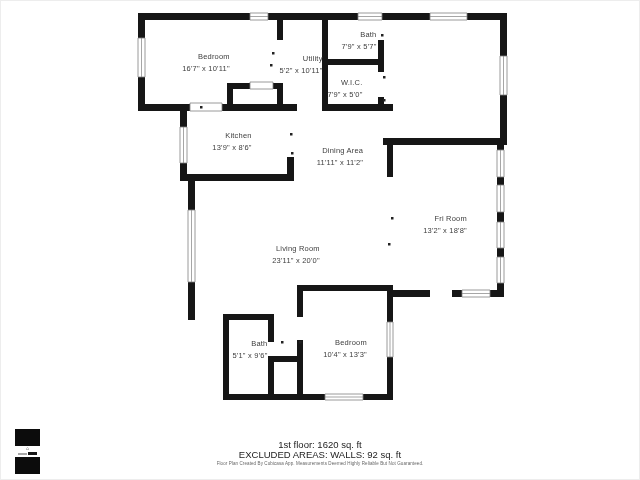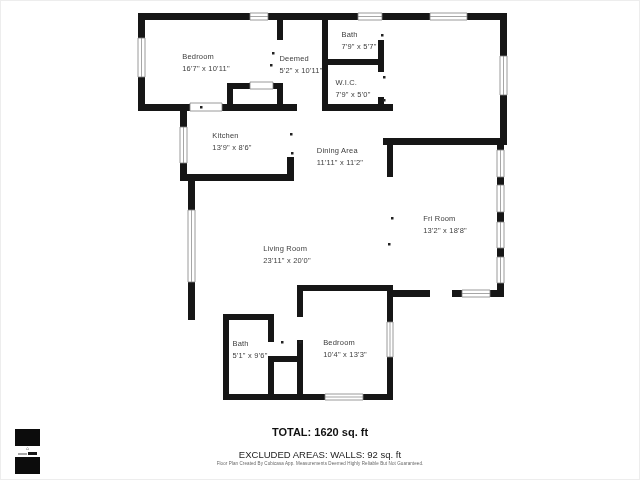--- a/index.html
+++ b/index.html
@@ -1,19 +1,19 @@
 <!DOCTYPE html>
 <html><head>
 <meta charset="utf-8">
 <style>
   html,body{margin:0;padding:0;background:#fff;width:640px;height:480px;overflow:hidden;}
   .canvas{position:relative;width:640px;height:480px;background:#ffffff;
           box-shadow:inset 0 0 0 1px #ededed;font-family:"Liberation Sans",sans-serif;}
   .plan-svg{position:absolute;left:0;top:0;}
-  .room{position:absolute;transform:translateX(-50%);text-align:left;
+  .room{position:absolute;transform:translateX(-50%);text-align:right;
         color:#3d3d3d;font-size:7.5px;line-height:12px;white-space:nowrap;letter-spacing:.2px;}
   .room .rname{font-weight:400;}
   .room .rdims{font-weight:400;}
   .sumline{position:absolute;left:0;right:0;text-align:center;color:#222;}
   .sum-total{top:426px;font-size:11px;font-weight:700;color:#111;}
   .sum-first{top:439px;font-size:9.5px;}
   .sum-excl{top:449px;font-size:9.5px;text-align:center;}
   .sum-disc{top:461px;font-size:4.5px;color:#666;letter-spacing:.1px;}
   .logo{position:absolute;left:15px;top:429px;width:25px;}
   .logo-block{width:25px;height:17px;background:#0c0c0c;}
@@ -88,57 +88,57 @@
       M281 341h2.5v2.5h-2.5z M299 341h2.5v2.5h-2.5z
       M383 76h2.5v2.5h-2.5z M383 99h2.5v2.5h-2.5z
       M381 34h2.5v2.5h-2.5z M200 106h2.5v2.5h-2.5z"></path>
   </svg>
 
   <div class="room" style="left:206px;top:51px">
     <div class="rname">Bedroom</div>
     <div class="rdims">16'7" x 10'11"</div>
   </div>
   <div class="room" style="left:301px;top:53px">
-    <div class="rname">Deemed</div>
+    <div class="rname">Utility</div>
     <div class="rdims">5'2" x 10'11"</div>
   </div>
   <div class="room" style="left:359px;top:29px">
     <div class="rname">Bath</div>
     <div class="rdims">7'9" x 5'7"</div>
   </div>
-  <div class="room" style="left:353px;top:77px">
+  <div class="room" style="left:345px;top:77px">
     <div class="rname">W.I.C.</div>
     <div class="rdims">7'9" x 5'0"</div>
   </div>
   <div class="room" style="left:232px;top:130px">
     <div class="rname">Kitchen</div>
     <div class="rdims">13'9" x 8'6"</div>
   </div>
   <div class="room" style="left:340px;top:145px">
     <div class="rname">Dining Area</div>
     <div class="rdims">11'11" x 11'2"</div>
   </div>
   <div class="room" style="left:445px;top:213px">
     <div class="rname">Fri Room</div>
     <div class="rdims">13'2" x 18'8"</div>
   </div>
-  <div class="room" style="left:287px;top:243px">
+  <div class="room" style="left:296px;top:243px">
     <div class="rname">Living Room</div>
     <div class="rdims">23'11" x 20'0"</div>
   </div>
   <div class="room" style="left:250px;top:338px">
     <div class="rname">Bath</div>
     <div class="rdims">5'1" x 9'6"</div>
   </div>
   <div class="room" style="left:345px;top:337px">
     <div class="rname">Bedroom</div>
     <div class="rdims">10'4" x 13'3"</div>
   </div>
 
-  <div class="sumline sum-total">TOTAL: 1620 sq. ft</div>
+  <div class="sumline sum-first">1st floor: 1620 sq. ft</div>
   <div class="sumline sum-excl">EXCLUDED AREAS: WALLS: 92 sq. ft</div>
   <div class="sumline sum-disc">Floor Plan Created By Cubicasa App. Measurements Deemed Highly Reliable But Not Guaranteed.</div>
 
   <div class="logo">
     <div class="logo-block"></div>
     <div class="logo-band">
       <span class="logo-house">⌂</span>
       <span class="logo-bars">
         <span class="bar-gray"></span>
         <span class="bar-dark"></span>

